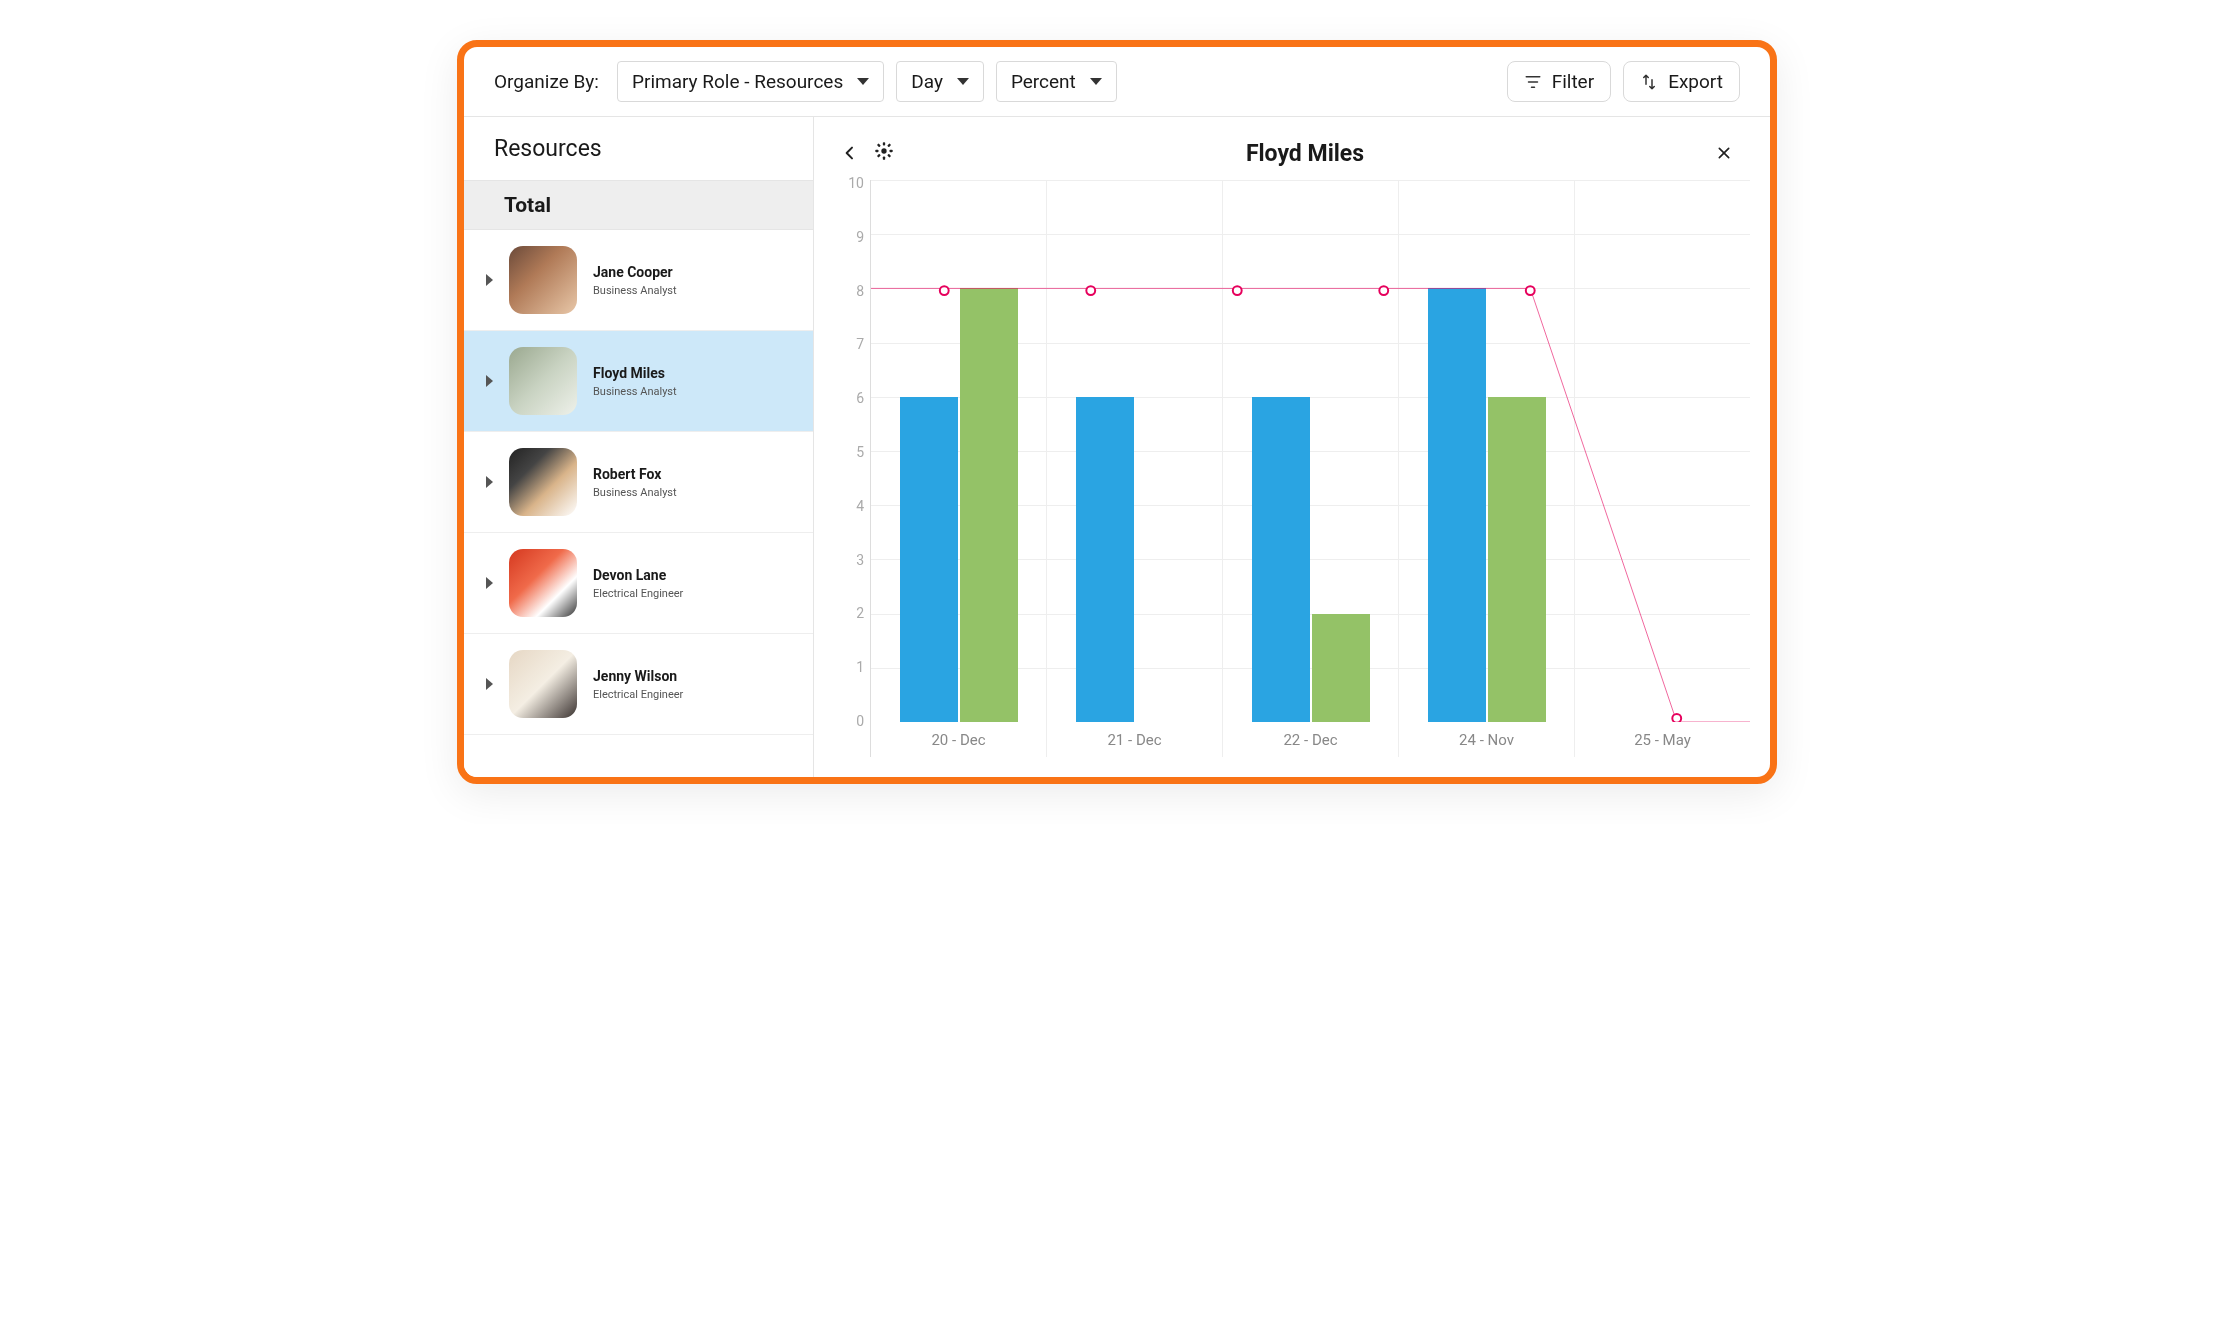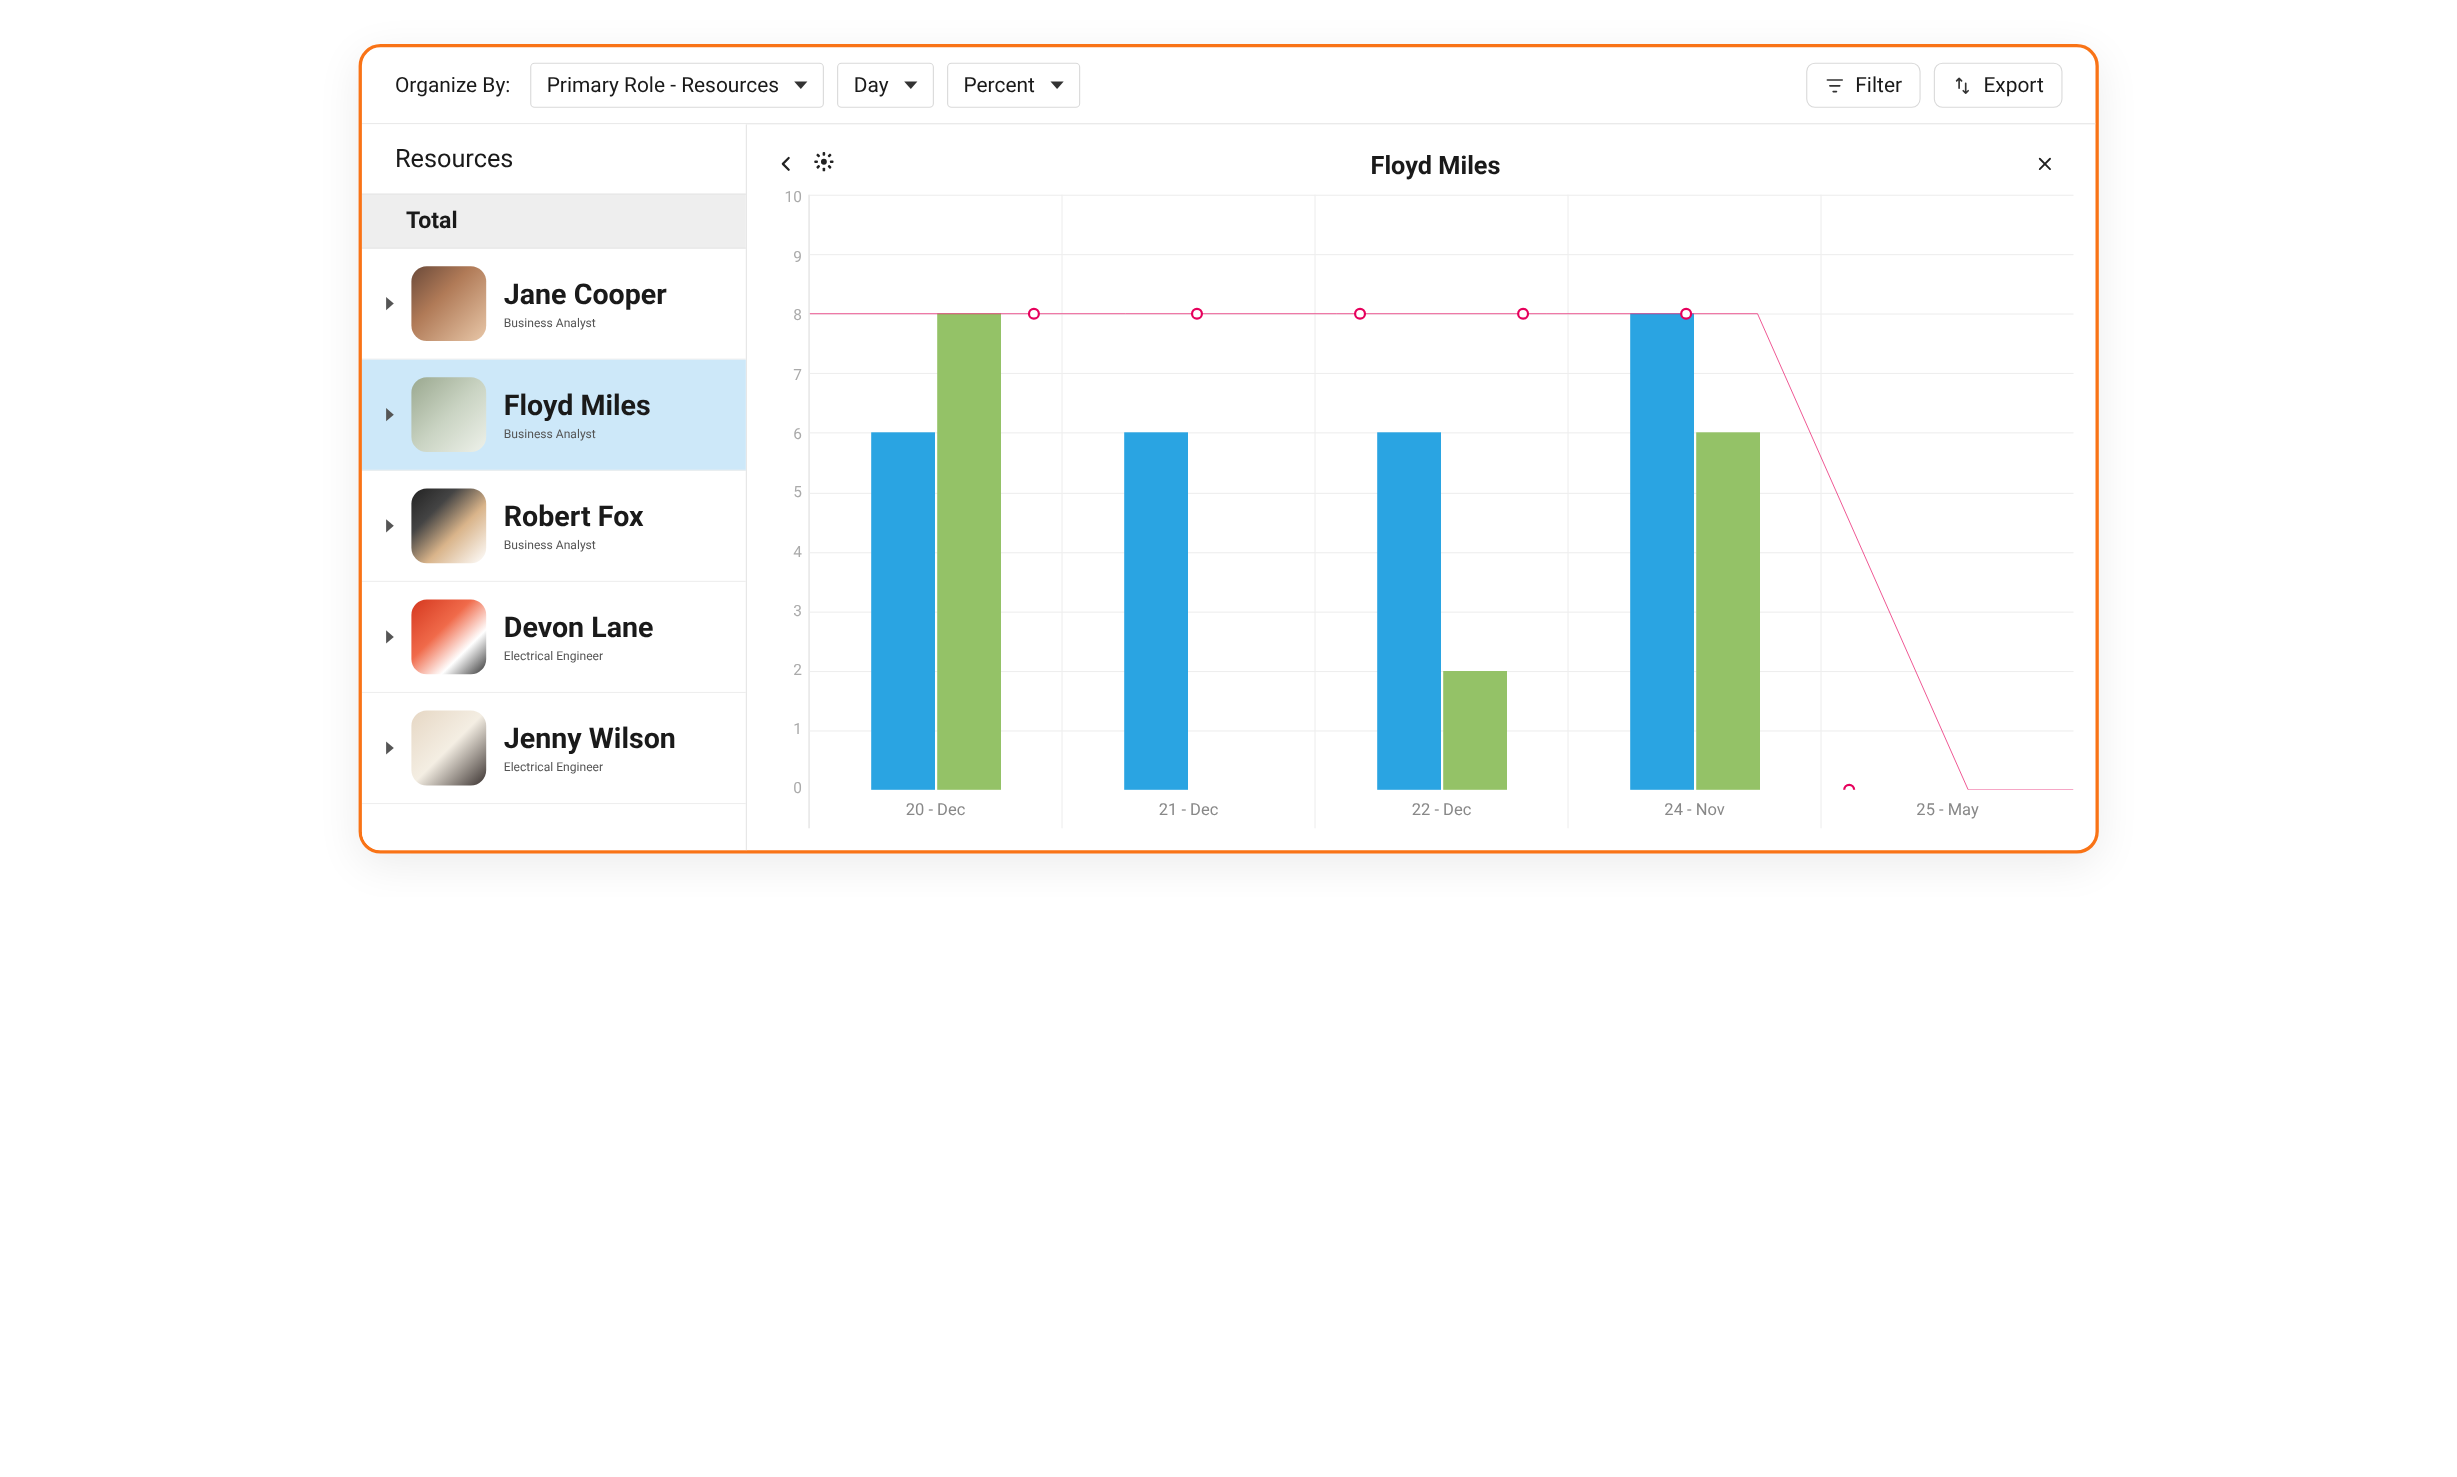--- a/index.html
+++ b/index.html
@@ -3,24 +3,24 @@
 <meta charset="utf-8">
 <style>
   * { box-sizing: border-box; margin: 0; padding: 0; }
   body {
     font-family: -apple-system, BlinkMacSystemFont, "Segoe UI", Roboto, Helvetica, Arial, sans-serif;
     background: #fff;
     padding: 40px;
     color: #1a1a1a;
   }
   .panel {
-    width: 1582px;
+    width: 1320px;
     margin: 0 auto;
     background: #fff;
-    border: 3px solid #f97316;
+    border: 7px solid #f97316;
     border-radius: 20px;
     box-shadow: 0 10px 40px rgba(0,0,0,0.08);
     overflow: hidden;
   }
   
   .toolbar {
     display: flex;
     align-items: center;
     padding: 14px 30px;
     border-bottom: 1px solid #e5e5e5;
@@ -100,21 +100,21 @@
     border-left: 7px solid #555;
   }
   .avatar {
     width: 68px; height: 68px;
     border-radius: 14px;
     flex-shrink: 0;
     background-size: cover;
     background-position: center;
   }
   .res-info { display: flex; flex-direction: column; gap: 4px; }
-  .res-name { font-size: 26px; font-weight: 700; }
+  .res-name { font-size: 14px; font-weight: 700; }
   .res-role { font-size: 11px; color: #555; }
   
   .main {
     flex: 1;
     display: flex;
     flex-direction: column;
     padding: 14px 20px 20px 10px;
   }
   .chart-header {
     display: flex;

